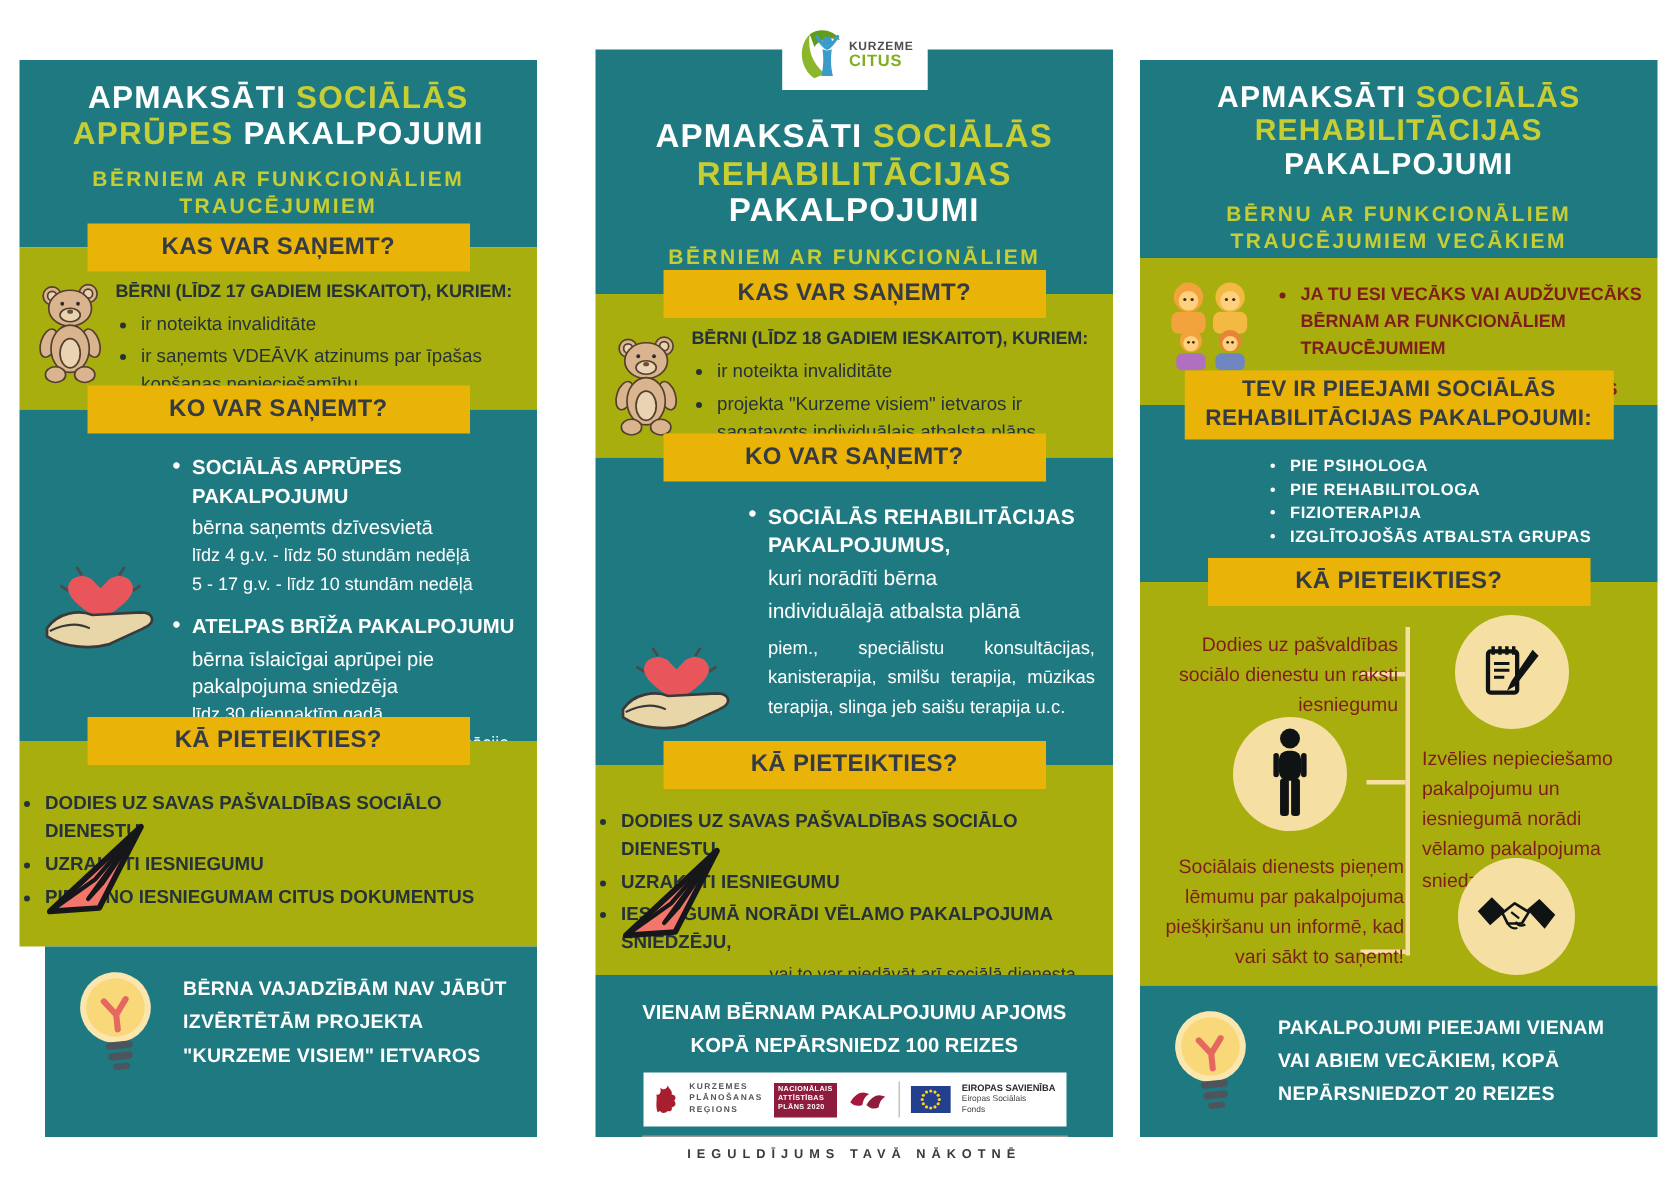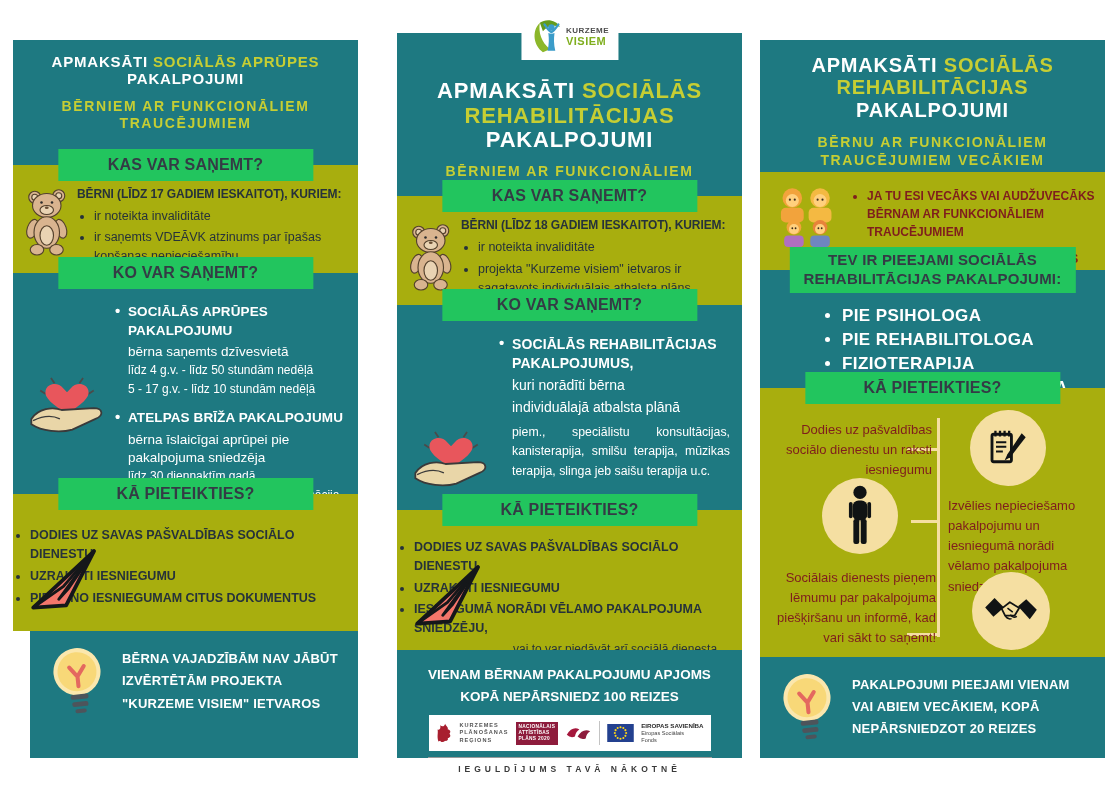--- a/index.html
+++ b/index.html
@@ -5,31 +5,31 @@
   html,body{margin:0;padding:0;background:#ffffff;}
   .page{position:relative;width:1118px;height:787px;background:#ffffff;overflow:hidden;
         font-family:"Liberation Sans",sans-serif;}
   .panel{position:absolute;width:345px;display:flex;flex-direction:column;}
   .band{position:relative;box-sizing:border-box;}
   .teal{background:#1e7981;}
   .olive{background:#a8ae0e;}
 
   
   .hdr-title{margin:0 auto;padding-top:14px;width:290px;text-align:center;color:#ffffff;
-             font-weight:700;font-size:15px;line-height:1.12;letter-spacing:.8px;}
+             font-weight:700;font-size:21px;line-height:1.12;letter-spacing:.8px;}
   .hdr-title .y{color:#c6ce33;}
   .hdr-sub{margin:10px auto 0;width:304px;text-align:center;color:#c6ce33;font-weight:700;
            font-size:14px;line-height:1.25;letter-spacing:1.6px;}
   .panel-mid .hdr-title{font-size:22px;padding-top:46px;}
   .panel-right .hdr-title{font-size:20px;}
   .panel-right .hdr-sub{margin-top:13px;}
 
   
   .whitebox{position:absolute;left:50%;top:-16px;transform:translateX(-50%);width:74%;height:32px;
-            background:#22c55e;color:#343b45;font-weight:700;font-size:16px;display:flex;
+            background:#eab308;color:#343b45;font-weight:700;font-size:16px;display:flex;
             align-items:center;justify-content:center;z-index:4;text-align:center;letter-spacing:.2px;}
   .whitebox.tall{height:46px;top:-23px;width:83%;line-height:1.25;font-size:15px;}
 
   
   ul.dots{margin:6px 0 0 0;padding-left:17px;list-style:disc;}
   .dark-list li{font-size:12.5px;color:#26323a;line-height:1.5;margin-bottom:3px;}
   .bold-list li{font-weight:700;}
   .who-content{margin-left:64px;padding:22px 8px 0 0;}
   .who-intro{font-size:12px;font-weight:700;color:#26323a;letter-spacing:-.1px;}
   .icon-teddy{position:absolute;left:12px;top:13px;width:48px;height:88px;}
@@ -73,21 +73,21 @@
   .invest{position:absolute;top:calc(100% - 1px);left:50%;transform:translateX(-50%);width:284px;
           border-top:1px solid #9a9a9a;padding-top:6px;text-align:center;font-size:8.5px;
           letter-spacing:4px;color:#3a3a3a;font-weight:600;white-space:nowrap;}
 
   
   .elig-content{margin-left:92px;padding:15px 6px 0 0;}
   .elig-list{margin:0;padding-left:15px;list-style:disc;}
   .elig-list li{font-weight:700;font-size:12px;color:#7f1d1d;line-height:1.5;margin-bottom:9px;}
   .icon-family{position:absolute;left:16px;top:13px;width:62px;height:62px;}
   .serv-list{margin:0 0 0 66px;padding:34px 0 0 16px;list-style:disc;color:#ffffff;}
-  .serv-list li{font-weight:700;font-size:17px;letter-spacing:.4px;line-height:1.42;}
+  .serv-list li{font-weight:700;font-size:11px;letter-spacing:.4px;line-height:1.42;margin-left:18px;}
 
   .dg-text{position:absolute;font-weight:400;color:#7f1d1d;font-size:13px;line-height:1.55;}
   .dg-circle{position:absolute;border-radius:50%;background:#f5dfa2;display:flex;align-items:center;justify-content:center;}
   .dg-line,.dg-stub{position:absolute;background:#f5dfa2;}
 </style>
 </head>
 <body>
 
 <div class="page">
 
@@ -193,21 +193,21 @@
       <div class="logo-box">
         <svg width="34" height="40" viewBox="0 0 44 46">
           <path d="M20 44 C8 36 5 17 16 6 C14 19 18 31 29 40 Z" fill="#8cb72a"></path>
           <path d="M16 6 C24 0 37 2 42 11 C33 8 25 10 20 17 Z" fill="#639b1c"></path>
           <circle cx="31" cy="12" r="4.2" fill="#3b9cc9"></circle>
           <path d="M22 8 Q28 17 31 18 Q34 17 40 8" stroke="#3b9cc9" stroke-width="3" fill="none" stroke-linecap="round"></path>
           <path d="M27 19 C28 27 28 33 26 42 L36 42 C34 33 34 27 35 19 Q31 21 27 19 Z" fill="#3b9cc9"></path>
         </svg>
         <div class="logo-text">
           <div class="l1">KURZEME</div>
-          <div class="l2">VISIEM</div>
+          <div class="l2">CITUS</div>
         </div>
       </div>
       <div class="hdr-title">
         <span>APMAKSĀTI</span>
         <span class="y">SOCIĀLĀS REHABILITĀCIJAS</span>
         <span>PAKALPOJUMI</span>
       </div>
       <div class="hdr-sub">BĒRNIEM AR FUNKCIONĀLIEM TRAUCĒJUMIEM</div>
     </div>
 

